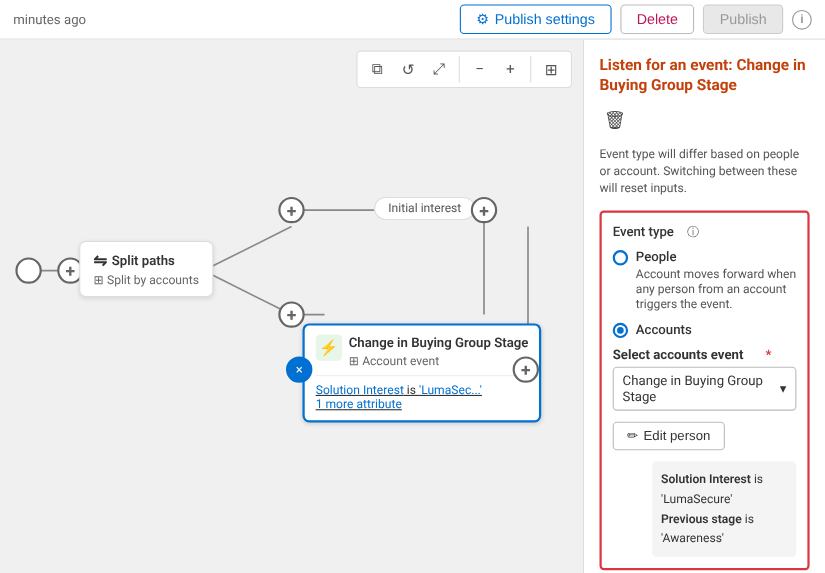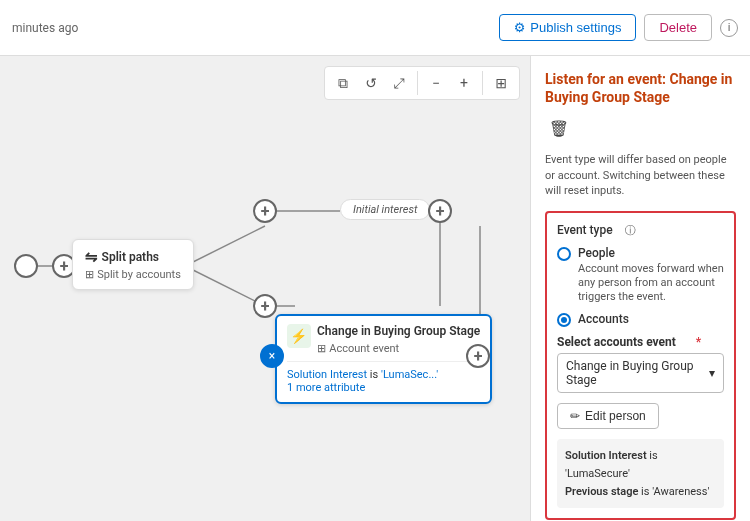--- a/index.html
+++ b/index.html
@@ -15,21 +15,21 @@
     }
 
     
     .top-bar {
       display: flex;
       align-items: center;
       justify-content: space-between;
       background: #fff;
       border-bottom: 1px solid #ddd;
       padding: 6px 12px;
-      height: 56px;
+      height: 36px;
       flex-shrink: 0;
     }
     .top-bar-left {
       font-size: 12px;
       color: #666;
     }
     .top-bar-right {
       display: flex;
       gap: 8px;
       align-items: center;
@@ -213,20 +213,21 @@
       display: flex;
       align-items: center;
       gap: 3px;
     }
     .event-node-attrs {
       margin-top: 6px;
       padding-top: 6px;
       border-top: 1px solid #eee;
       font-size: 11px;
       color: #333;
+      text-decoration: underline;
     }
     .event-node-attrs span {
       color: #0070d2;
     }
     .more-attr {
       color: #0070d2 !important;
       font-size: 11px;
     }
 
     .label-node {
@@ -373,20 +374,21 @@
       margin-bottom: 10px;
     }
 
     .attr-box {
       background: #f4f4f4;
       border-radius: 4px;
       padding: 8px;
       font-size: 11px;
       color: #333;
       line-height: 1.6;
+      margin-left: 36px;
     }
     .attr-box strong {
       font-weight: 600;
     }
 
     
     .timeout-section {
       border-top: 1px solid #eee;
       padding-top: 12px;
       margin-top: 4px;
@@ -406,20 +408,23 @@
 <div class="top-bar">
   <div class="top-bar-left">minutes ago</div>
   <div class="top-bar-right">
     <button class="btn btn-journey">
       <span class="icon-gear">⚙</span>
       <span>Publish settings</span>
     </button>
     <button class="btn btn-danger">
       <span>Delete</span>
     </button>
+    <button class="btn btn-primary">
+      <span>Publish</span>
+    </button>
     <div class="info-icon">
       <span>i</span>
     </div>
   </div>
 </div>
 
 <div class="main-content">
 
   <div class="canvas-area">
 
@@ -469,21 +474,21 @@
       <div class="split-node-subtitle">
         <span class="grid-icon">⊞</span>
         <span>Split by accounts</span>
       </div>
     </div>
 
     <div class="node" style="left:253px; top:143px;">
       <div class="circle-node plus">+</div>
     </div>
 
-    <div class="label-node" style="left:340px; top:143px;font-style:italic;">
+    <div class="label-node" style="left:340px; top:143px;">
       <span>Initial interest</span>
     </div>
 
     <div class="node" style="left:428px; top:143px;">
       <div class="circle-node plus">+</div>
     </div>
 
     <div class="node" style="left:253px; top:238px;">
       <div class="circle-node plus">+</div>
     </div>

